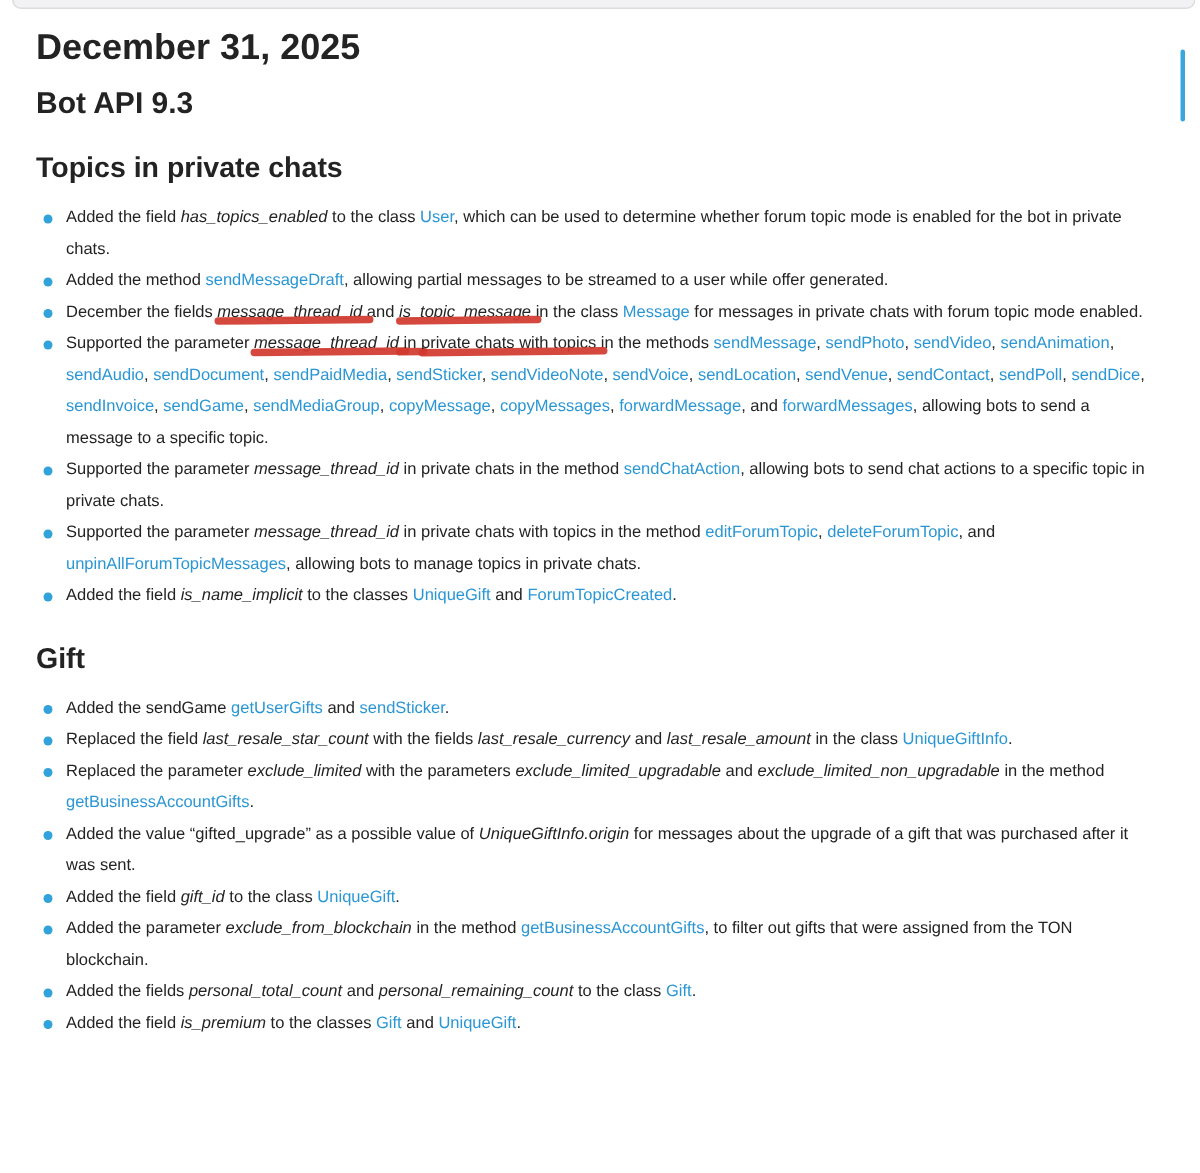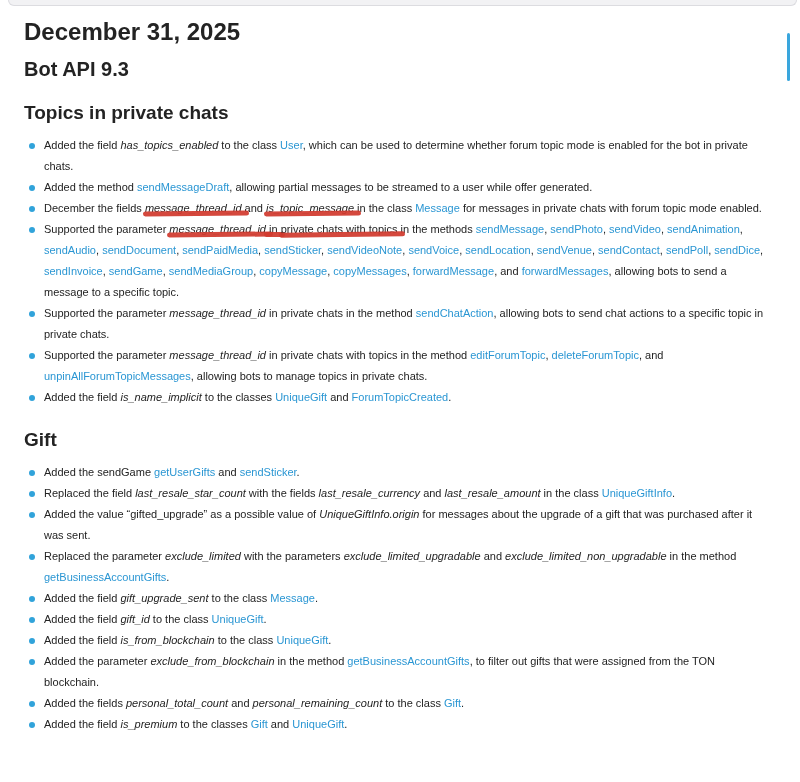--- a/index.html
+++ b/index.html
@@ -68,23 +68,21 @@
         <li><span class="">December the fields </span><em class="fld mark">message_thread_id</em><span class=""> and </span><em class="fld mark">is_topic_message</em><span class=""> in the class </span><span class="lnk">Message</span><span class=""> for messages in private chats with forum topic mode enabled.</span></li>
         <li><span class="">Supported the parameter </span><em class="fld mark">message_thread_id</em><span class="mark"> in</span><span class=""> </span><span class="mark">private chats with topics</span><span class=""> in the methods </span><span class="lnk">sendMessage</span><span class="">, </span><span class="lnk">sendPhoto</span><span class="">, </span><span class="lnk">sendVideo</span><span class="">, </span><span class="lnk">sendAnimation</span><span class="">, </span><span class="lnk">sendAudio</span><span class="">, </span><span class="lnk">sendDocument</span><span class="">, </span><span class="lnk">sendPaidMedia</span><span class="">, </span><span class="lnk">sendSticker</span><span class="">, </span><span class="lnk">sendVideoNote</span><span class="">, </span><span class="lnk">sendVoice</span><span class="">, </span><span class="lnk">sendLocation</span><span class="">, </span><span class="lnk">sendVenue</span><span class="">, </span><span class="lnk">sendContact</span><span class="">, </span><span class="lnk">sendPoll</span><span class="">, </span><span class="lnk">sendDice</span><span class="">, </span><span class="lnk">sendInvoice</span><span class="">, </span><span class="lnk">sendGame</span><span class="">, </span><span class="lnk">sendMediaGroup</span><span class="">, </span><span class="lnk">copyMessage</span><span class="">, </span><span class="lnk">copyMessages</span><span class="">, </span><span class="lnk">forwardMessage</span><span class="">, and </span><span class="lnk">forwardMessages</span><span class="">, allowing bots to send a message to a specific topic.</span></li>
         <li><span class="">Supported the parameter </span><em class="fld">message_thread_id</em><span class=""> in private chats in the method </span><span class="lnk">sendChatAction</span><span class="">, allowing bots to send chat actions to a specific topic in private chats.</span></li>
         <li><span class="">Supported the parameter </span><em class="fld">message_thread_id</em><span class=""> in private chats with topics in the method </span><span class="lnk">editForumTopic</span><span class="">, </span><span class="lnk">deleteForumTopic</span><span class="">, and </span><span class="lnk">unpinAllForumTopicMessages</span><span class="">, allowing bots to manage topics in private chats.</span></li>
         <li><span class="">Added the field </span><em class="fld">is_name_implicit</em><span class=""> to the classes </span><span class="lnk">UniqueGift</span><span class=""> and </span><span class="lnk">ForumTopicCreated</span><span class="">.</span></li>
       </ul>
       <h3 class="section-heading">Gift</h3>
       <ul class="changelog">
         <li><span class="">Added the sendGame </span><span class="lnk">getUserGifts</span><span class=""> and </span><span class="lnk">sendSticker</span><span class="">.</span></li>
         <li><span class="">Replaced the field </span><em class="fld">last_resale_star_count</em><span class=""> with the fields </span><em class="fld">last_resale_currency</em><span class=""> and </span><em class="fld">last_resale_amount</em><span class=""> in the class </span><span class="lnk">UniqueGiftInfo</span><span class="">.</span></li>
+        <li><span class="">Replaced the parameter </span><em class="fld">exclude_limited</em><span class=""> with the parameters </span><em class="fld">exclude_limited_upgradable</em><span class=""> and </span><em class="fld">exclude_limited_non_upgradable</em><span class=""> in the method </span><span class="lnk">getBusinessAccountGifts</span><span class="">.</span></li>
         <li><span class="">Added the value “gifted_upgrade” as a possible value of </span><em class="fld">UniqueGiftInfo.origin</em><span class=""> for messages about the upgrade of a gift that was purchased after it was sent.</span></li>
-        <li><span class="">Replaced the parameter </span><em class="fld">exclude_limited</em><span class=""> with the parameters </span><em class="fld">exclude_limited_upgradable</em><span class=""> and </span><em class="fld">exclude_limited_non_upgradable</em><span class=""> in the method </span><span class="lnk">getBusinessAccountGifts</span><span class="">.</span></li>
-        <li><span class="">Added the field </span><em class="fld">gift_upgrade_sent</em><span class=""> to the class </span><span class="lnk">Message</span><span class="">.</span></li>
         <li><span class="">Added the field </span><em class="fld">gift_id</em><span class=""> to the class </span><span class="lnk">UniqueGift</span><span class="">.</span></li>
-        <li><span class="">Added the field </span><em class="fld">is_from_blockchain</em><span class=""> to the class </span><span class="lnk">UniqueGift</span><span class="">.</span></li>
         <li><span class="">Added the parameter </span><em class="fld">exclude_from_blockchain</em><span class=""> in the method </span><span class="lnk">getBusinessAccountGifts</span><span class="">, to filter out gifts that were assigned from the TON blockchain.</span></li>
         <li><span class="">Added the fields </span><em class="fld">personal_total_count</em><span class=""> and </span><em class="fld">personal_remaining_count</em><span class=""> to the class </span><span class="lnk">Gift</span><span class="">.</span></li>
         <li><span class="">Added the field </span><em class="fld">is_premium</em><span class=""> to the classes </span><span class="lnk">Gift</span><span class=""> and </span><span class="lnk">UniqueGift</span><span class="">.</span></li>
       </ul>
     </div>
 </div>
 
 </body></html>

